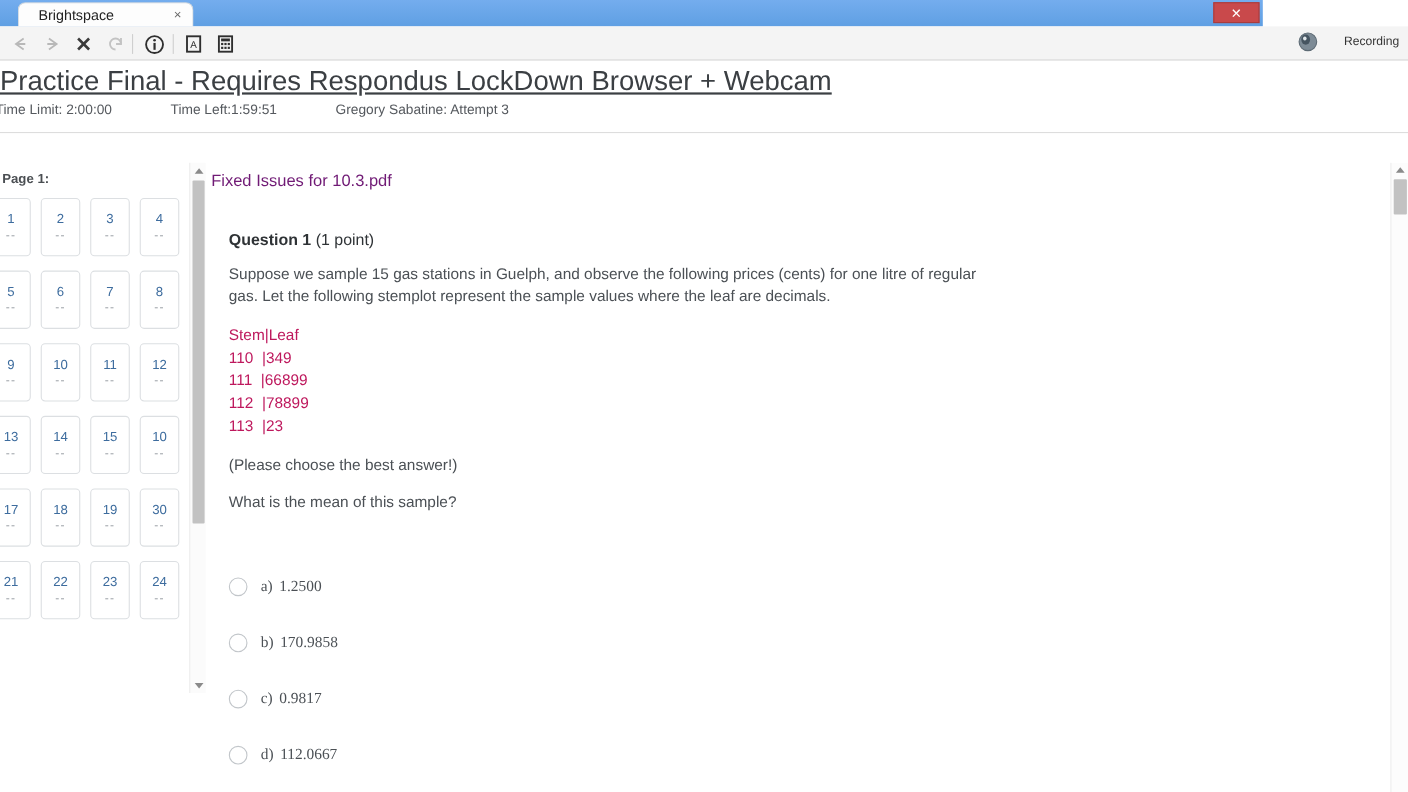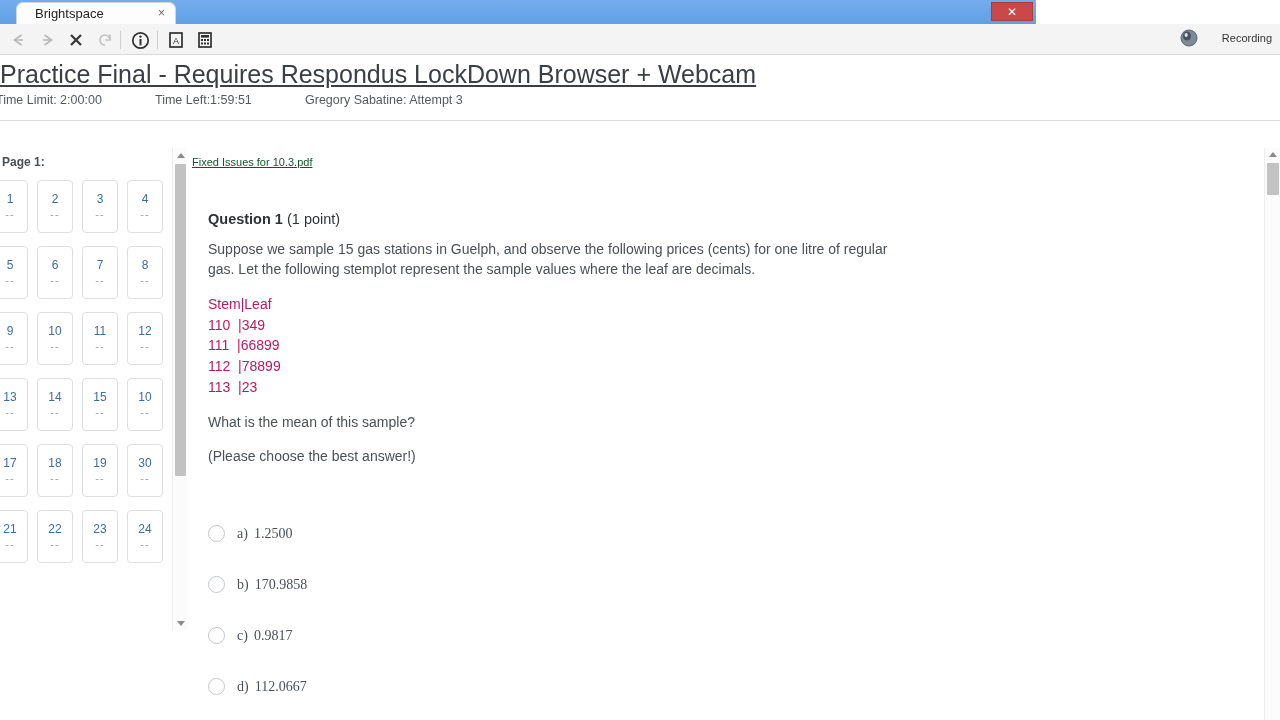--- a/index.html
+++ b/index.html
@@ -6,21 +6,21 @@
   html, body {
     margin: 0; padding: 0;
     width: 1280px; height: 720px;
     overflow: hidden;
     background: #ffffff;
     font-family: "Liberation Sans", sans-serif;
   }
 
   
   .tabbar {
-    position: absolute; left: 0; top: 0; width: 1036px; height: 24px;
+    position: absolute; left: 0; top: 0; width: 1148px; height: 24px;
     background: #6aa6e8;
     background: linear-gradient(to bottom, #74adee 0%, #5f9fe3 100%);
   }
   .tab {
     position: absolute; left: 16px; top: 2px; width: 160px; height: 22px;
     background: #fdfdfd;
     border-top-left-radius: 7px; border-top-right-radius: 7px;
     border: 1px solid #cfd6dd; border-bottom: none;
   }
   .tab-title {
@@ -125,21 +125,21 @@
   }
 
   
   .main {
     position: absolute; left: 190px; top: 140px;
     width: 1065px; height: 580px;
     overflow: hidden;
   }
   .attach-link {
     position: absolute; left: 2px; top: 16px;
-    font-size: 11px; color: #14532d; cursor: pointer; text-decoration: underline;
+    font-size: 15px; color: #701a75; cursor: pointer;
   }
   .q-body {
     position: absolute; left: 18px; top: 0; width: 690px;
     font-size: 14px; color: #4b5055; line-height: 19.5px;
   }
   .q-body p { margin: 0 0 15px 0; }
   .stem {
     font-family: "Liberation Sans", sans-serif;
     white-space: pre;
     line-height: 20.7px;
@@ -397,22 +397,22 @@
     </div>
   </div>
 
   <div class="q-body" style="top:100px;">
     <p>Suppose we sample 15 gas stations in Guelph, and observe the following prices (cents) for one litre of regular gas. Let the following stemplot represent the sample values where the leaf are decimals.</p>
     <div class="stem">Stem|Leaf
 110  |349
 111  |66899
 112  |78899
 113  |23</div>
+    <p>(Please choose the best answer!)</p>
     <p>What is the mean of this sample?</p>
-    <p>(Please choose the best answer!)</p>
   </div>
 
   <div class="options" id="options" style="position:absolute; left:18px; top:368px;">
       <div class="opt">
         <div class="radio"></div>
         <div class="opt-text"><span>a)</span><span style="margin-left: 6px;">1.2500</span></div>
       </div>
       <div class="opt">
         <div class="radio"></div>
         <div class="opt-text"><span>b)</span><span style="margin-left: 6px;">170.9858</span></div>

